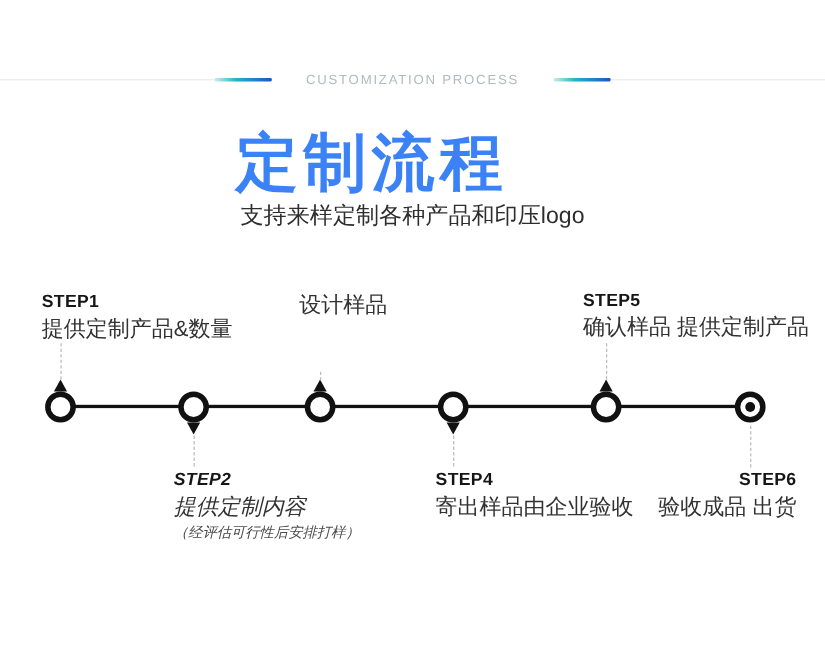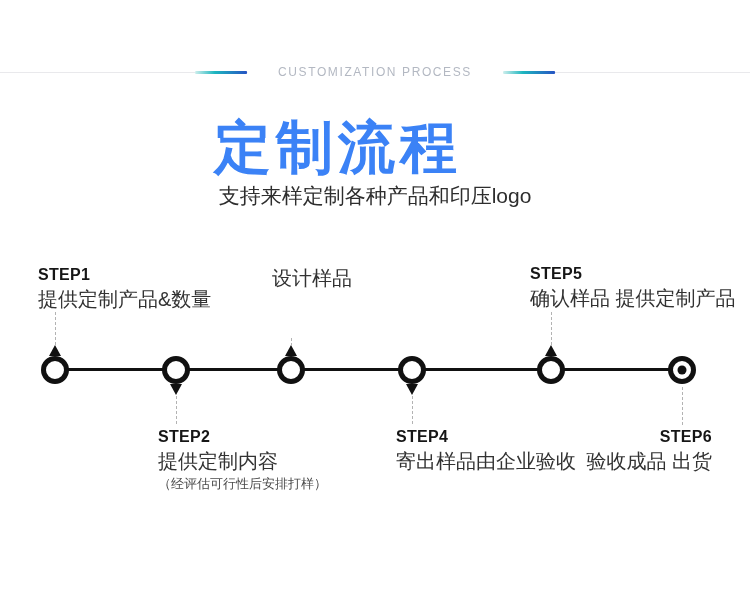--- a/index.html
+++ b/index.html
@@ -77,23 +77,23 @@
   .d3{left:291px;top:338px;height:8px;}
   .d4{left:412px;top:396px;height:28px;}
   .d5{left:551px;top:312px;height:33px;}
   .d6{left:682px;top:387px;height:38px;}
 
   
   .step-block{position:absolute;line-height:22px;}
   .sb1{left:38px;top:264px;}
   .sb3{left:272px;top:267px;}
   .sb5{left:530px;top:263px;}
-  .sb2{left:158px;top:426px;}
+  .sb2{left:158px;top:426px;font-style:italic;}
   .sb4{left:396px;top:426px;}
-  .sb6{right:38px;top:426px;text-align:right;}
+  .sb6{right:26px;top:426px;text-align:right;}
   .step-label{
     font-size:16px;font-weight:bold;color:#161616;letter-spacing:.3px;
     margin-bottom:2px;
   }
   .step-line{font-size:20px;color:#323232;}
   .step-note{font-size:13px;color:#4a4a4a;margin-top:1px;}
 </style>
 </head>
 <body>
 

